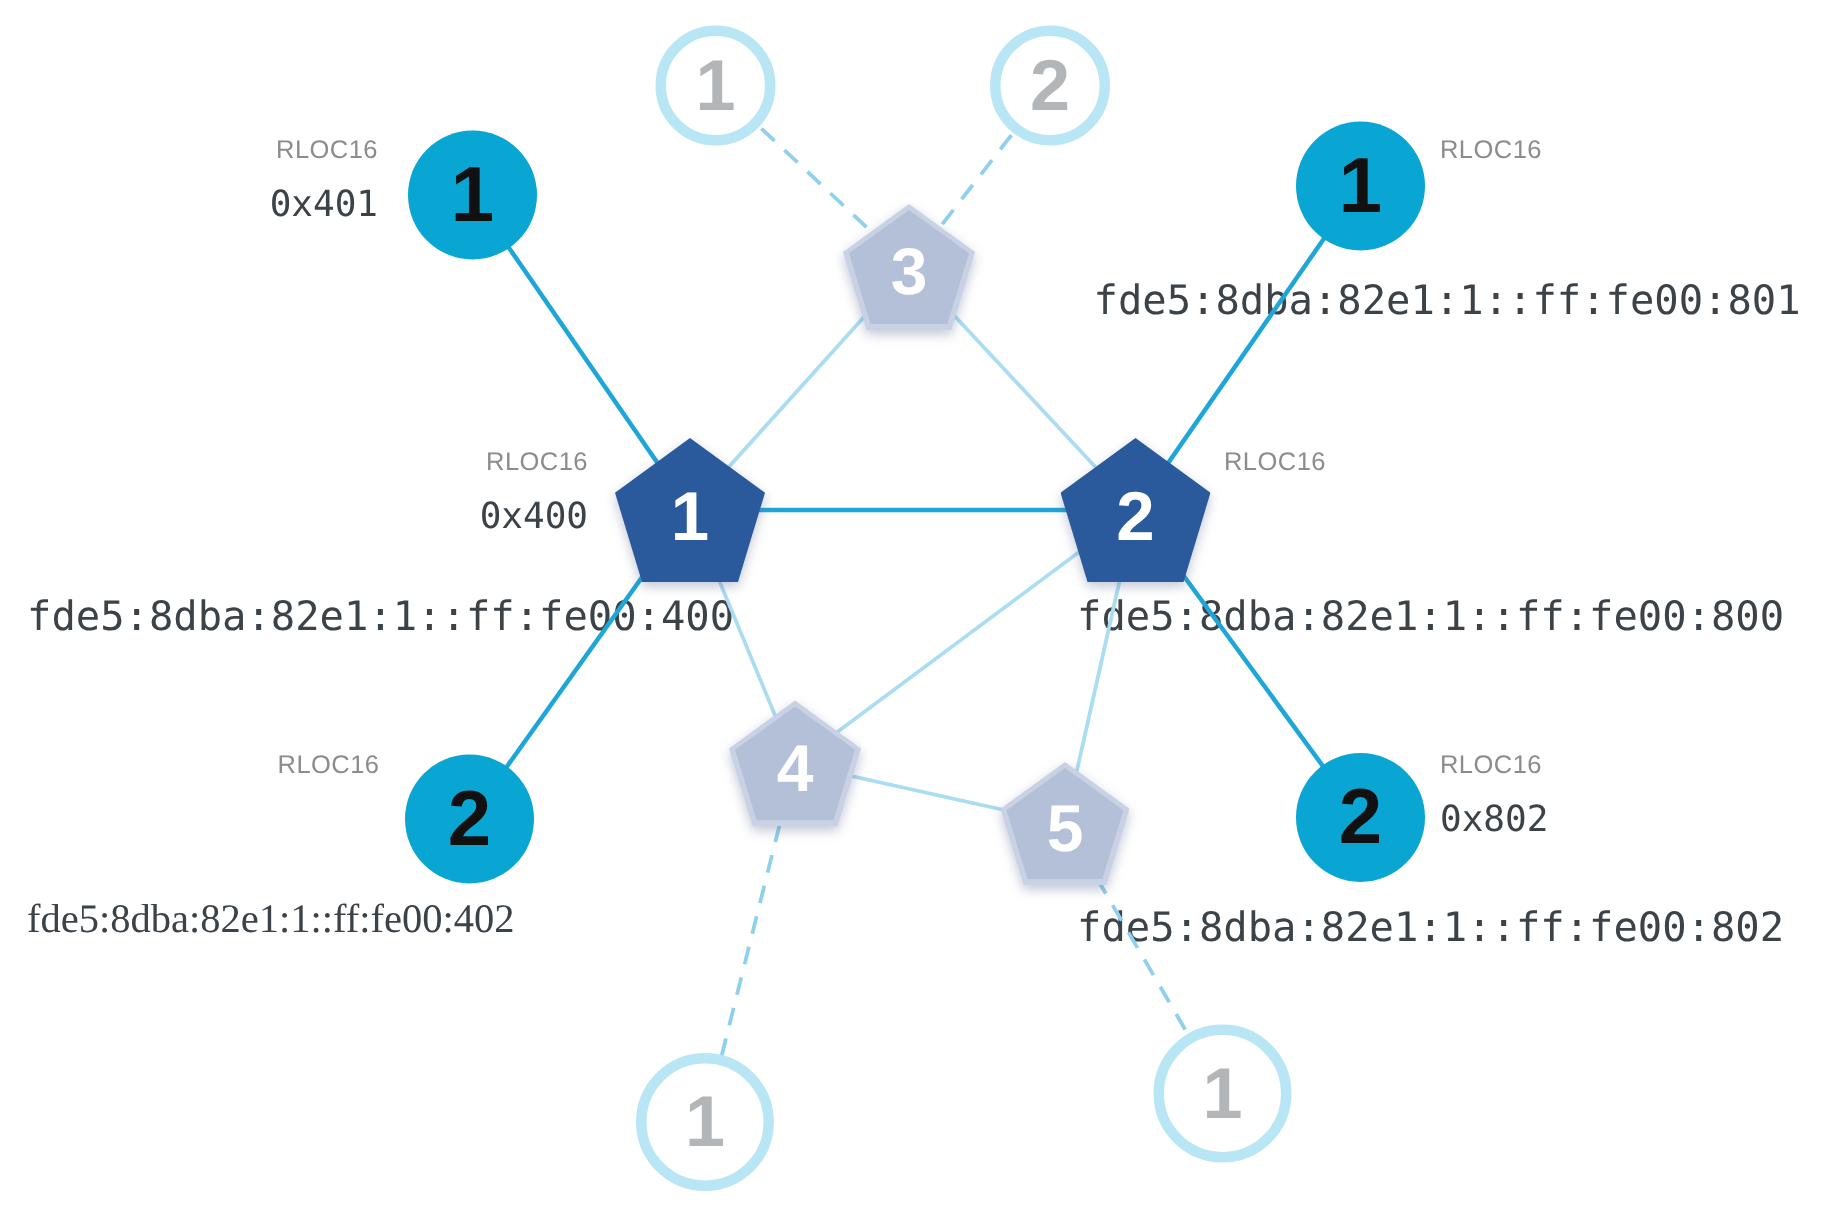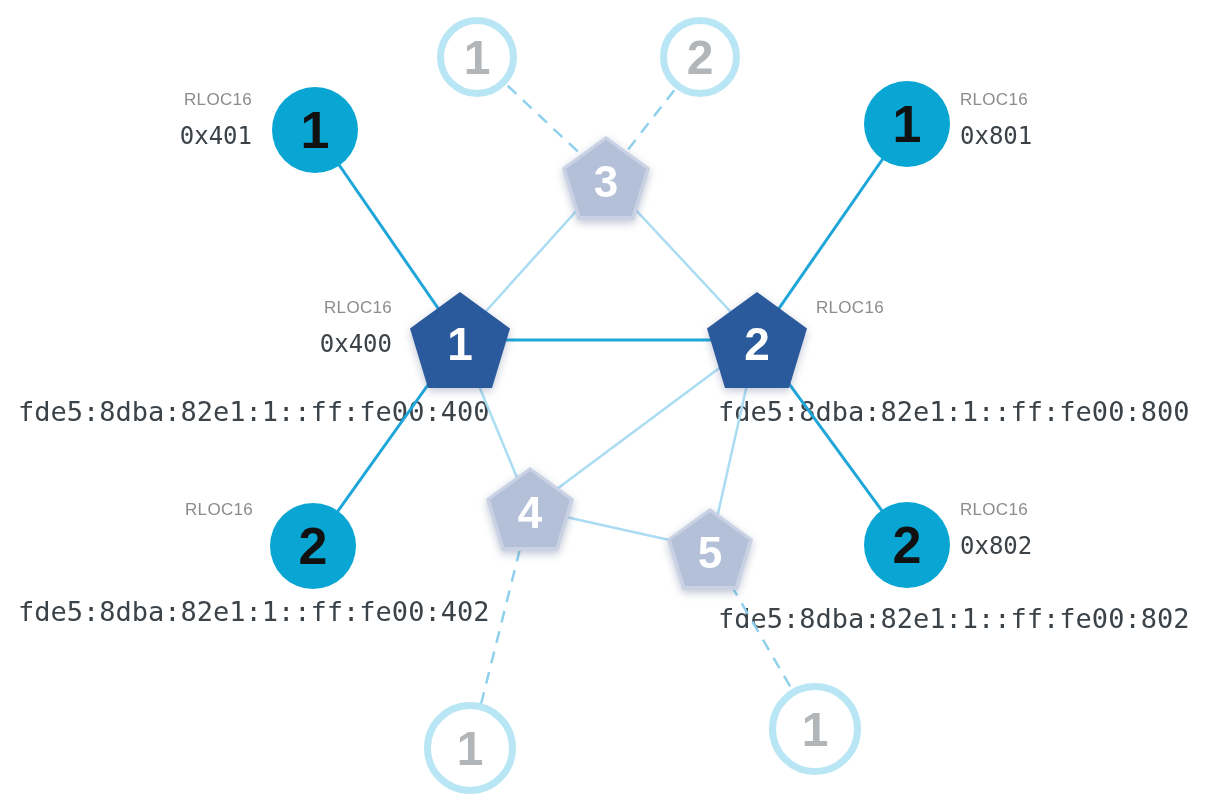--- a/index.html
+++ b/index.html
@@ -83,38 +83,38 @@
 
   <div class="labels-layer">
 
     <div class="rloc-group align-right" style="left:60px; top:90px; width:192px;">
       <div class="rloc-title">RLOC16</div>
       <div class="rloc-hex">0x401</div>
     </div>
 
     <div class="rloc-group align-left" style="left:960px; top:90px; width:220px;">
       <div class="rloc-title">RLOC16</div>
-      <div class="rloc-hex">0x801</div>
     </div>
+    <div class="ipv6" style="left:729px; top:186px;">fde5:8dba:82e1:1::ff:fe00:801</div>
 
     <div class="rloc-group align-right" style="left:200px; top:298px; width:192px;">
       <div class="rloc-title">RLOC16</div>
       <div class="rloc-hex">0x400</div>
     </div>
     <div class="ipv6" style="left:18px; top:397px;">fde5:8dba:82e1:1::ff:fe00:400</div>
 
     <div class="rloc-group align-left" style="left:816px; top:298px; width:220px;">
       <div class="rloc-title">RLOC16</div>
     </div>
     <div class="ipv6" style="left:718px; top:397px;">fde5:8dba:82e1:1::ff:fe00:800</div>
 
     <div class="rloc-group align-right" style="left:61px; top:500px; width:192px;">
       <div class="rloc-title">RLOC16</div>
     </div>
-    <div class="ipv6" style="left:18px; top:597px;">fde5:8dba:82e1:1::ff:fe00:402</div>
+    <div class="ipv6" style="left:18px; top:597px;font-family:Liberation Serif, serif;">fde5:8dba:82e1:1::ff:fe00:402</div>
 
     <div class="rloc-group align-left" style="left:960px; top:500px; width:220px;">
       <div class="rloc-title">RLOC16</div>
       <div class="rloc-hex">0x802</div>
     </div>
     <div class="ipv6" style="left:718px; top:604px;">fde5:8dba:82e1:1::ff:fe00:802</div>
 
   </div>
 
   <svg class="links-layer" width="1216" height="812">

